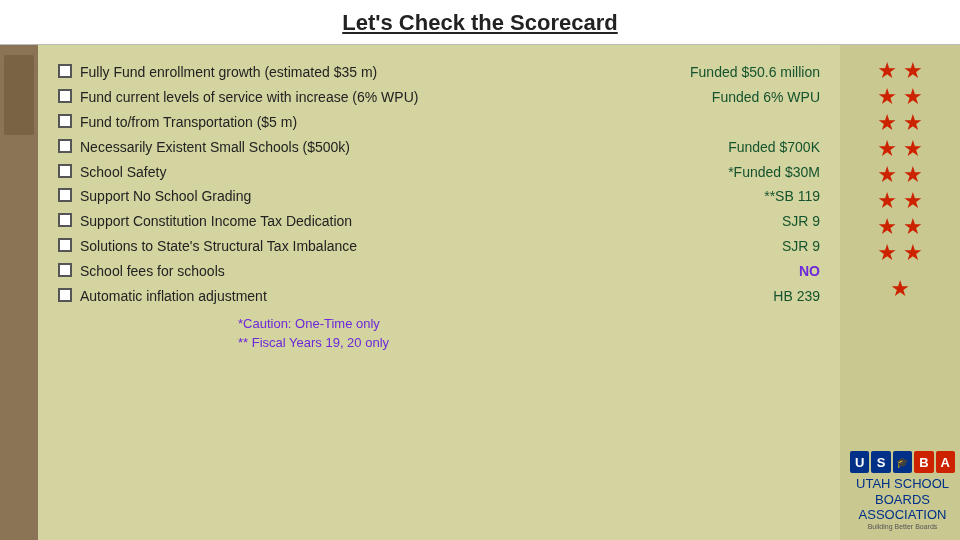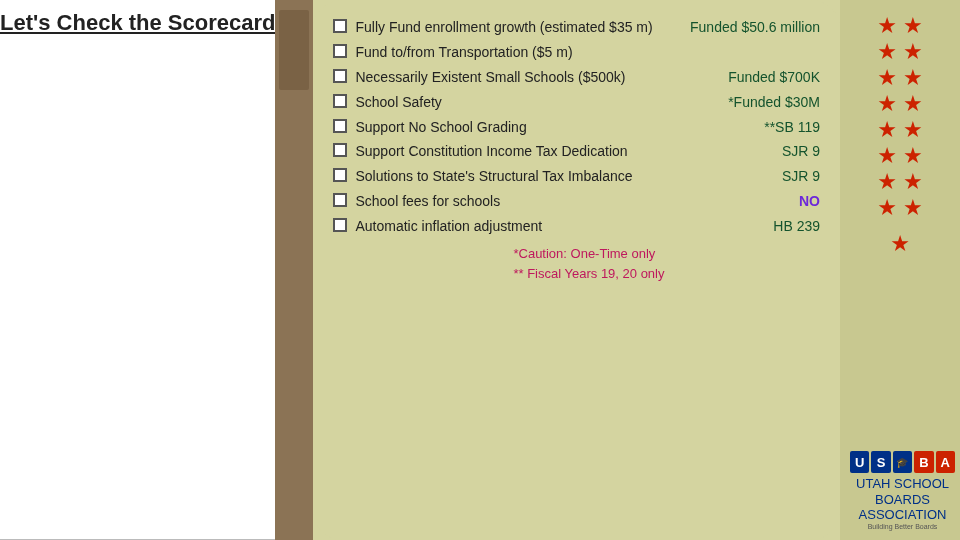--- a/index.html
+++ b/index.html
@@ -9,21 +9,21 @@
       overflow: hidden;
       font-family: Arial, sans-serif;
       background: #c8c89a;
     }
     .page {
       width: 960px;
       height: 540px;
       background: #d4d4a0;
       position: relative;
       display: flex;
-      flex-direction: row;
+      flex-direction: column;
     }
     .title-bar {
       background: white;
       padding: 10px 0 8px 0;
       text-align: center;
       border-bottom: 1px solid #bbb;
     }
     .title-text {
       font-size: 22px;
       font-weight: bold;
@@ -88,21 +88,21 @@
     }
     .item-no {
       font-weight: bold;
       color: #6d28d9;
       margin-left: 20px;
     }
     .caution-lines {
       margin-top: 8px;
       margin-left: 180px;
       font-size: 13px;
-      color: #be185d;
+      color: #6d28d9;
       line-height: 1.5;
     }
     .right-panel {
       width: 120px;
       background: #c8c890;
       display: flex;
       flex-direction: column;
       align-items: center;
       padding: 10px 5px;
       position: relative;
@@ -182,20 +182,25 @@
     </div>
     <div class="main-content">
       <ul class="checklist">
       <li>
             <span class="checkbox-icon"></span>
             <span class="item-text">Fully Fund enrollment growth (estimated $35 m)</span>
             <span class="item-funded">Funded $50.6 million</span>
           </li>
           <li>
             <span class="checkbox-icon"></span>
+            <span class="item-text">Fund current levels of service with increase (6% WPU)</span>
+            <span class="item-funded">Funded 6% WPU</span>
+          </li>
+          <li>
+            <span class="checkbox-icon"></span>
             <span class="item-text">Fund to/from Transportation ($5 m)</span>
           </li>
           <li>
             <span class="checkbox-icon"></span>
             <span class="item-text">Necessarily Existent Small Schools ($500k)</span>
             <span class="item-funded">Funded $700K</span>
           </li>
           <li>
             <span class="checkbox-icon"></span>
             <span class="item-text">School Safety</span>

